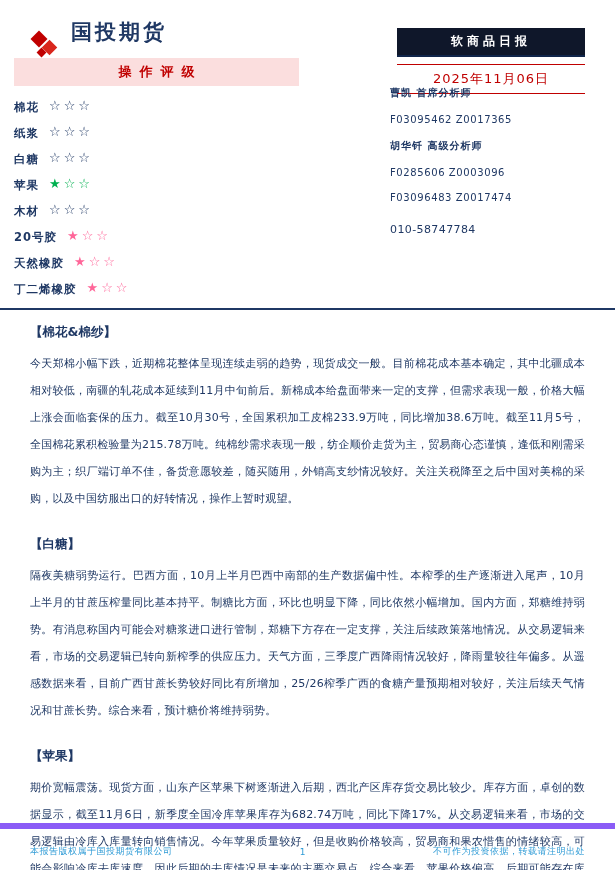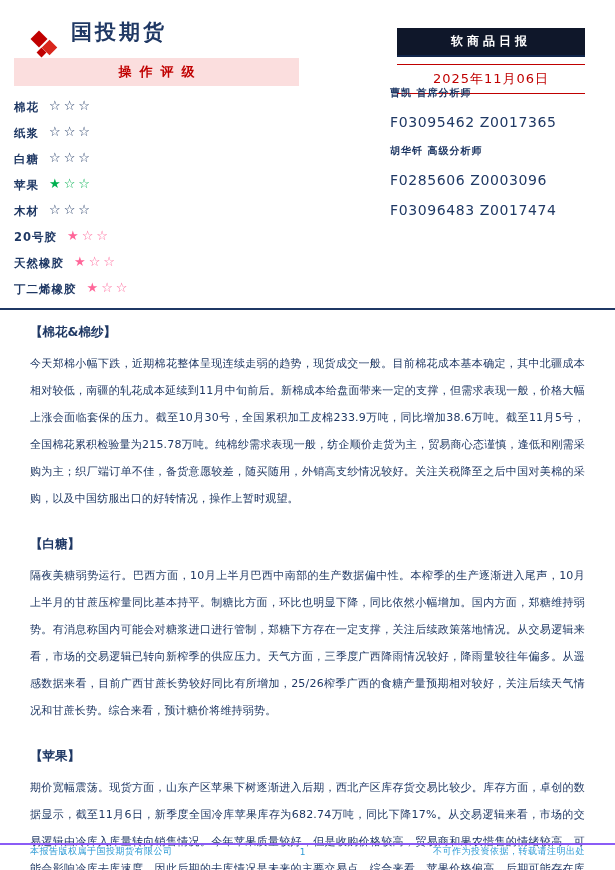--- a/index.html
+++ b/index.html
@@ -31,37 +31,37 @@
   .ratings-title {
     background:#FBDEDE; color:#C00000; text-align:center; font-weight:bold;
     font-size:13px; letter-spacing:8px; padding:5px 0 5px 8px;
   }
   .rating-row { display:flex; margin-top:14px; height:12px; }
   .rating-name { color:#1F3864; font-weight:bold; font-size:11.5px; letter-spacing:1px; }
   .rating-stars { font-size:13px; margin-left:10px; letter-spacing:3px; line-height:12px; }
   
   .analysts { position:absolute; left:390px; top:86px; width:200px; }
   .analyst-name { color:#1F3864; font-weight:bold; font-size:10px; margin-bottom:14px; letter-spacing:1px; }
-  .analyst-code { color:#1F3864; font-size:14px; margin-bottom:14px; letter-spacing:0.6px; }
+  .analyst-code { color:#1F3864; font-size:10px; margin-bottom:14px; letter-spacing:0.6px; }
   .contact { margin-top:20px; }
   .contact-line { color:#1F3864; font-size:11px; margin-bottom:14px; letter-spacing:0.4px; text-decoration:none; display:block; }
   
   .divider { position:absolute; left:0; top:308px; width:615px; height:2px; background:#1F3864; }
   
   .content { position:absolute; left:30px; top:324px; width:555px; }
   .section { margin-bottom:24px; }
   .section-title { color:#1F3864; font-weight:bold; font-size:12.5px; margin-bottom:9px; }
   .section-body {
     color:#1F3864; font-size:11px; line-height:27px; text-align:justify;
     letter-spacing:0.2px;
   }
   
   .footer {
     position:absolute; left:0; bottom:12px; width:615px;
-    border-top:2px solid #8b5cf6; padding:0 30px 0 30px;
+    border-top:6px solid #8b5cf6; padding:16px 30px 0 30px;
     display:flex; justify-content:space-between; align-items:center;
   }
   .footer-text { color:#2E9BD6; font-size:9px; letter-spacing:0.5px; }
 </style>
 </head>
 <body>
 
 <div class="page">
 
   <div class="logo">
@@ -118,20 +118,21 @@
     </div>
   </div>
 
   <div class="analysts">
     <div class="analyst-name">曹凯 首席分析师</div>
     <div class="analyst-code">F03095462 Z0017365</div>
     <div class="analyst-name">胡华钎 高级分析师</div>
     <div class="analyst-code">F0285606 Z0003096</div>
     <div class="analyst-code">F03096483 Z0017474</div>
     <div class="contact">
+      <span class="contact-line">010-58747784</span>
     </div>
   </div>
 
   <div class="divider"></div>
 
   <div class="content">
     <div class="section">
       <div class="section-title">【棉花&amp;棉纱】</div>
       <div class="section-body">今天郑棉小幅下跌，近期棉花整体呈现连续走弱的趋势，现货成交一般。目前棉花成本基本确定，其中北疆成本相对较低，南疆的轧花成本延续到11月中旬前后。新棉成本给盘面带来一定的支撑，但需求表现一般，价格大幅上涨会面临套保的压力。截至10月30号，全国累积加工皮棉233.9万吨，同比增加38.6万吨。截至11月5号，全国棉花累积检验量为215.78万吨。纯棉纱需求表现一般，纺企顺价走货为主，贸易商心态谨慎，逢低和刚需采购为主；织厂端订单不佳，备货意愿较差，随买随用，外销高支纱情况较好。关注关税降至之后中国对美棉的采购，以及中国纺服出口的好转情况，操作上暂时观望。</div>
     </div>

